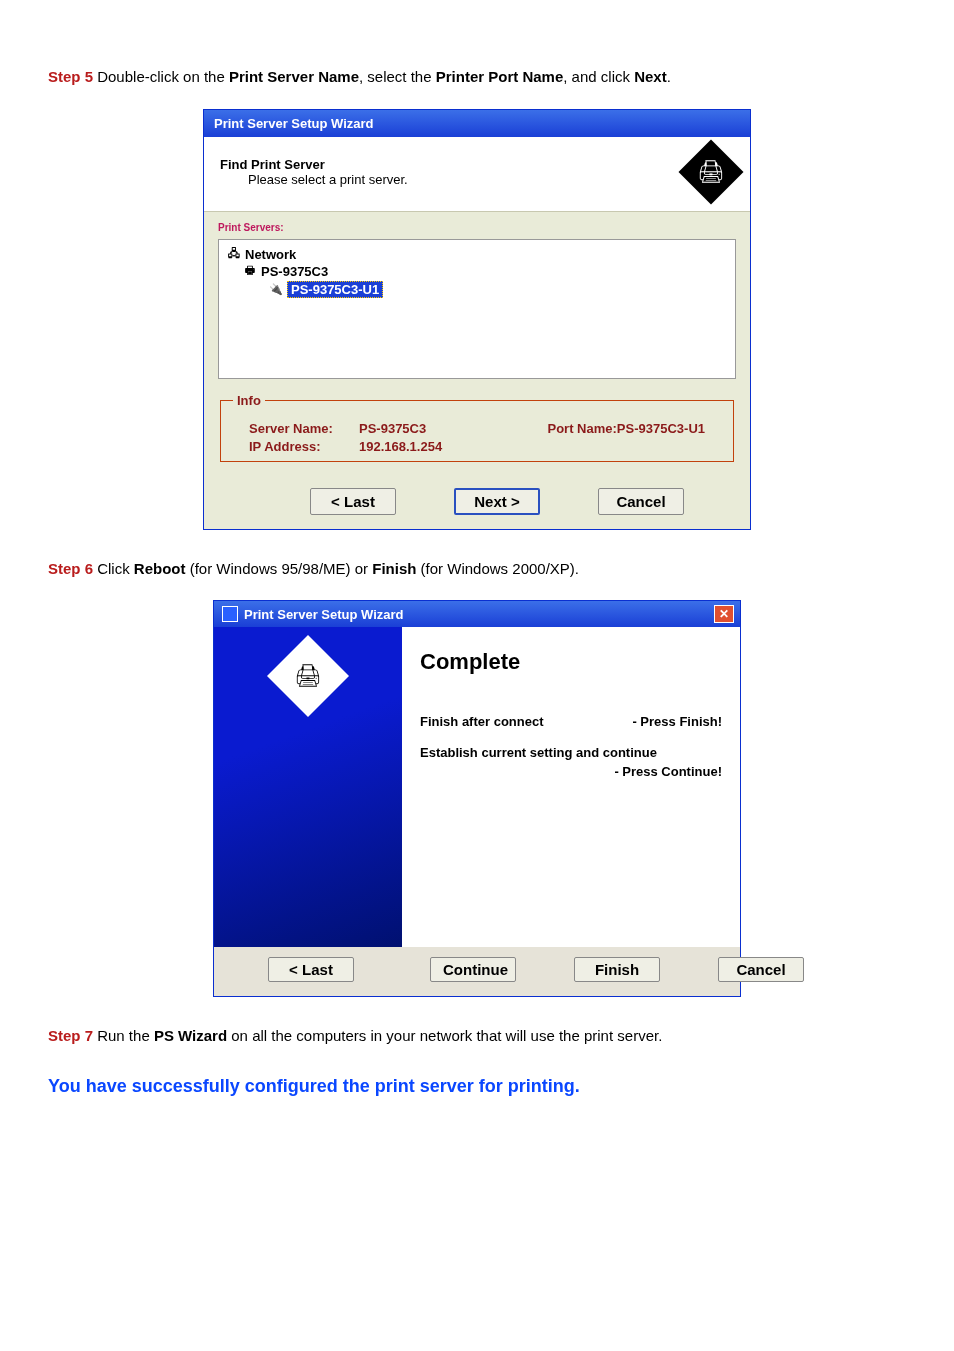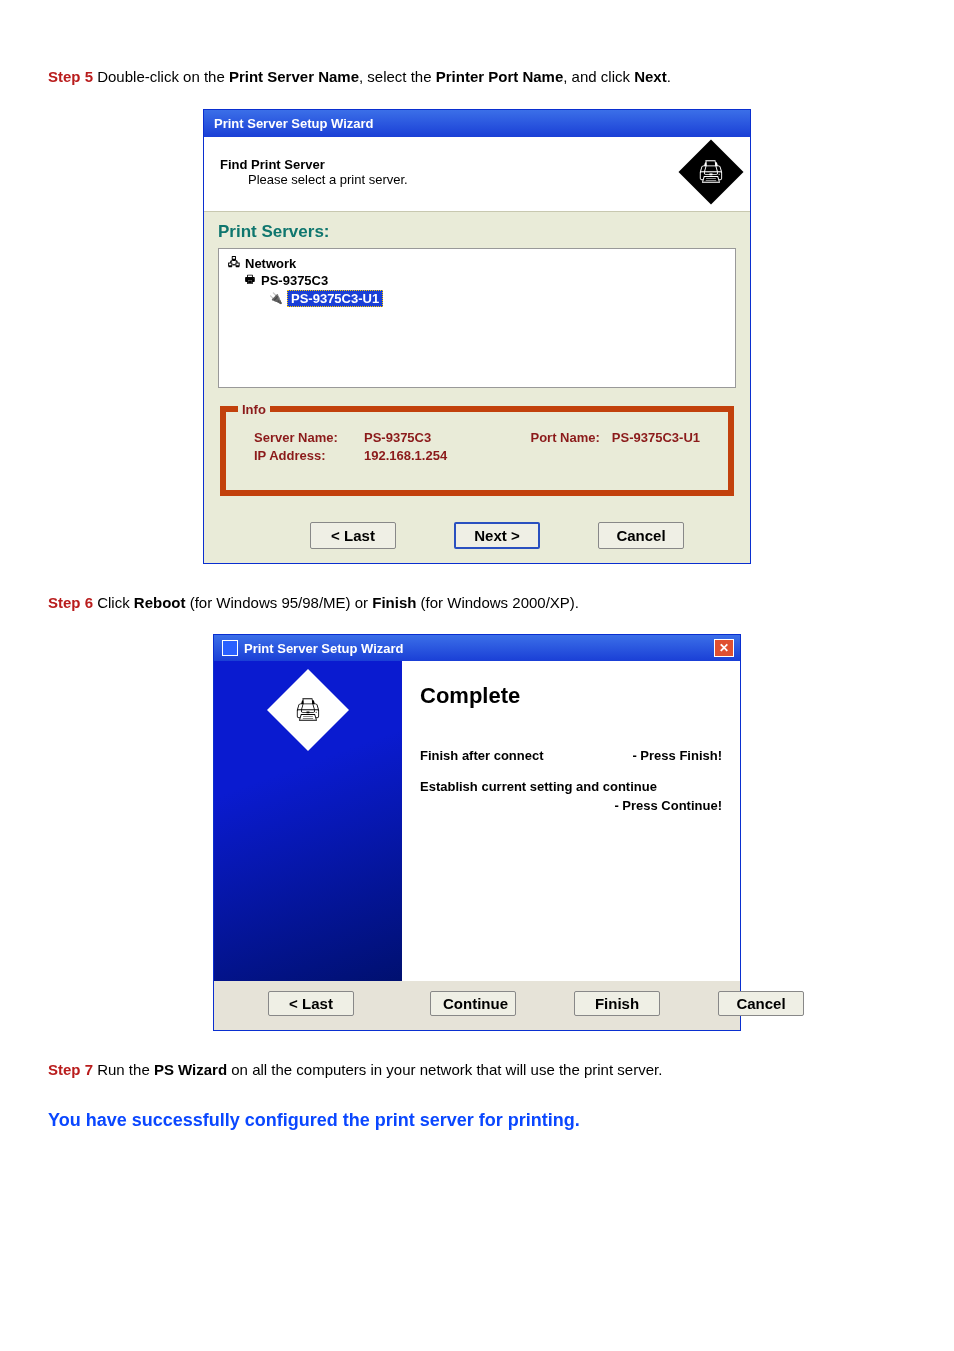--- a/index.html
+++ b/index.html
@@ -44,45 +44,45 @@
 .wizard1 .header .h-text .h2 { padding-left: 28px; }
 .diamond-icon {
   width:46px;height:46px;
   background:#000;
   display:flex;align-items:center;justify-content:center;
   transform:rotate(45deg);
 }
 .diamond-icon .inner { transform:rotate(-45deg); font-size:22px; color:#fff; }
 
 .wizard1 .body { padding: 10px 14px 6px; }
-.wizard1 .ps-label { color:#0f766e; font-weight:bold; font-size:17px; margin-bottom:6px; }
+.wizard1 .ps-label { color:#be185d; font-weight:bold; font-size:10px; margin-bottom:6px; }
 .wizard1 .tree {
   background:#fff;
   border:1px solid #999;
   padding:6px 8px;
   height:126px;
   font-size:13px;
   font-weight:bold;
   overflow:auto;
 }
 .tree-row { display:flex; align-items:center; gap:4px; padding:1px 0; }
 .tree-indent1 { padding-left:16px; }
 .tree-indent2 { padding-left:42px; }
 .tree-icon { width:14px;height:14px; display:inline-flex; align-items:center; justify-content:center; font-size:11px; }
 .tree-sel { background:#1a3fd6; color:#fff; padding:0 3px; border:1px dotted #ffcc00; }
 
 .wizard1 fieldset {
-  border:6px solid #c2410c;
+  border:1px solid #c2410c;
   margin:14px 2px 10px;
-  padding:10px 12px 24px;
+  padding:10px 12px 4px;
 }
 .wizard1 legend { color:#8b1a1a; font-weight:bold; font-size:13px; padding:0 4px; }
 .info-row { display:flex; font-size:13px; font-weight:bold; color:#8b1a1a; margin:3px 16px; }
 .info-row .k { width:110px; }
-.info-row2 { margin-left:auto; display:flex; gap:12px; }
+.info-row2 { margin-left:auto; display:flex; }
 
 .wizard1 .btnbar {
   padding:10px 14px 14px;
   display:flex;
   justify-content:center;
   gap:18px;
 }
 .winbtn {
   min-width:86px;
   background:#efefe5;

